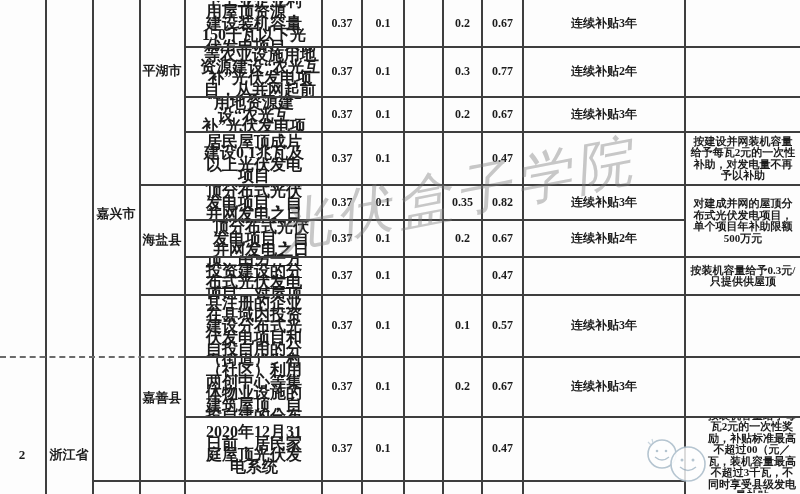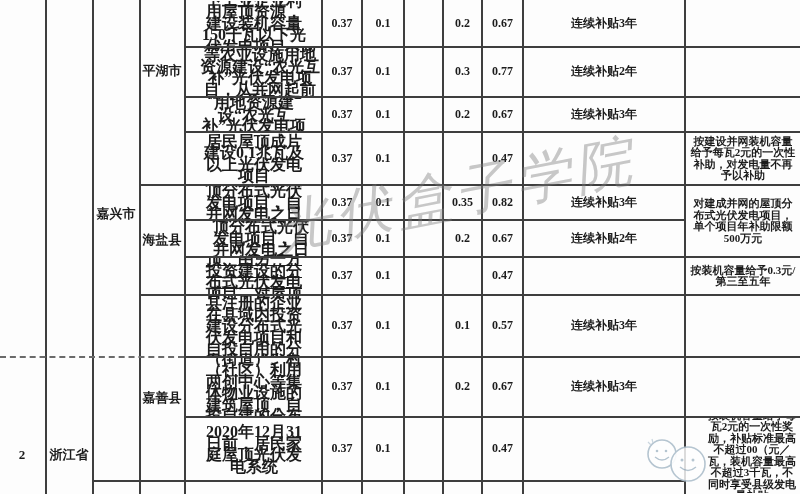--- a/index.html
+++ b/index.html
@@ -82,21 +82,21 @@
       <div class="cell project" style="left: 187px; width: 134px; top: 221px; height: 35px; text-align: right;">建成并网的屋顶分布式光伏发电项目，自并网发电之日起后两年</div>
       <div class="cell v1" style="left: 323px; width: 38px; top: 221px; height: 35px;">0.37</div>
       <div class="cell v2" style="left: 363px; width: 40px; top: 221px; height: 35px;">0.1</div>
       <div class="cell v4" style="left: 444px; width: 37px; top: 221px; height: 35px;">0.2</div>
       <div class="cell v5" style="left: 483px; width: 39px; top: 221px; height: 35px;">0.67</div>
       <div class="cell duration" style="left: 524px; width: 160px; top: 221px; height: 35px;">连续补贴2年</div>
       <div class="cell project" style="left: 187px; width: 134px; top: 258px; height: 36px; text-decoration: underline;">只提供供屋顶、由另一方投资建设的分布式光伏发电项目，对屋顶资源提供</div>
       <div class="cell v1" style="left: 323px; width: 38px; top: 258px; height: 36px;">0.37</div>
       <div class="cell v2" style="left: 363px; width: 40px; top: 258px; height: 36px;">0.1</div>
       <div class="cell v5" style="left: 483px; width: 39px; top: 258px; height: 36px;">0.47</div>
-      <div class="cell note" style="left: 687px; width: 112px; top: 258px; height: 36px;">按装机容量给予0.3元/第三至五年</div>
+      <div class="cell note" style="left: 687px; width: 112px; top: 258px; height: 36px;">按装机容量给予0.3元/只提供供屋顶</div>
       <div class="cell project" style="left: 187px; width: 134px; top: 296px; height: 60px;">2020年12月31日前，在嘉善县注册的企业在县域内投资建设分布式光伏发电项目和自投自用的分布式光伏发电项目</div>
       <div class="cell v1" style="left: 323px; width: 38px; top: 296px; height: 60px;">0.37</div>
       <div class="cell v2" style="left: 363px; width: 40px; top: 296px; height: 60px;">0.1</div>
       <div class="cell v4" style="left: 444px; width: 37px; top: 296px; height: 60px;">0.1</div>
       <div class="cell v5" style="left: 483px; width: 39px; top: 296px; height: 60px;">0.57</div>
       <div class="cell duration" style="left: 524px; width: 160px; top: 296px; height: 60px;">连续补贴3年</div>
       <div class="cell project" style="left: 187px; width: 134px; top: 358px; height: 58px;">2020年12月31日前，各镇（街道）、村（社区）利用两创中心等集体物业设施的建筑屋顶，自投自建的分布式光伏发电系统</div>
       <div class="cell v1" style="left: 323px; width: 38px; top: 358px; height: 58px;">0.37</div>
       <div class="cell v2" style="left: 363px; width: 40px; top: 358px; height: 58px;">0.1</div>
       <div class="cell v4" style="left: 444px; width: 37px; top: 358px; height: 58px;">0.2</div>

